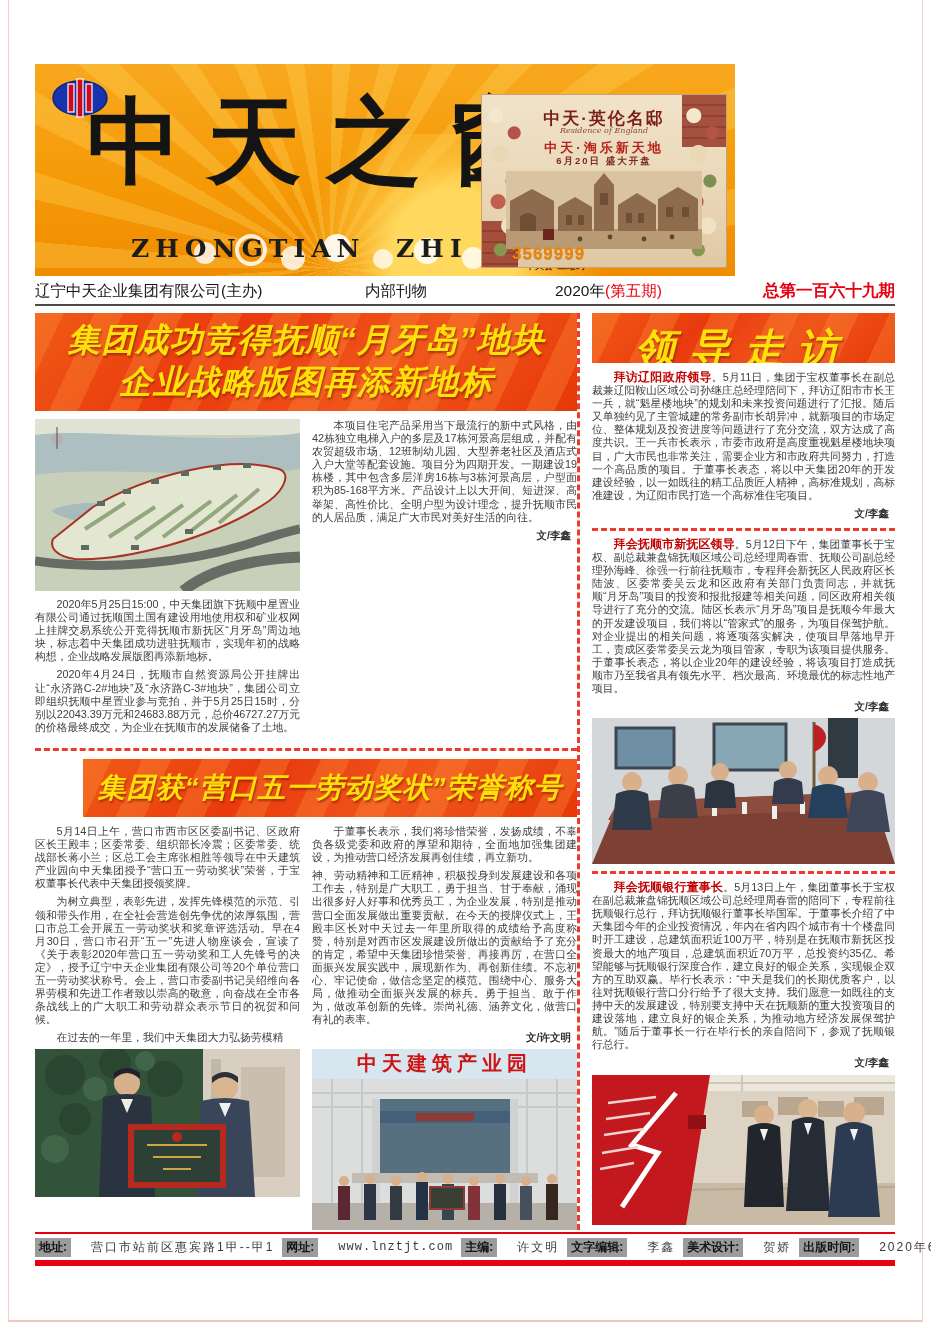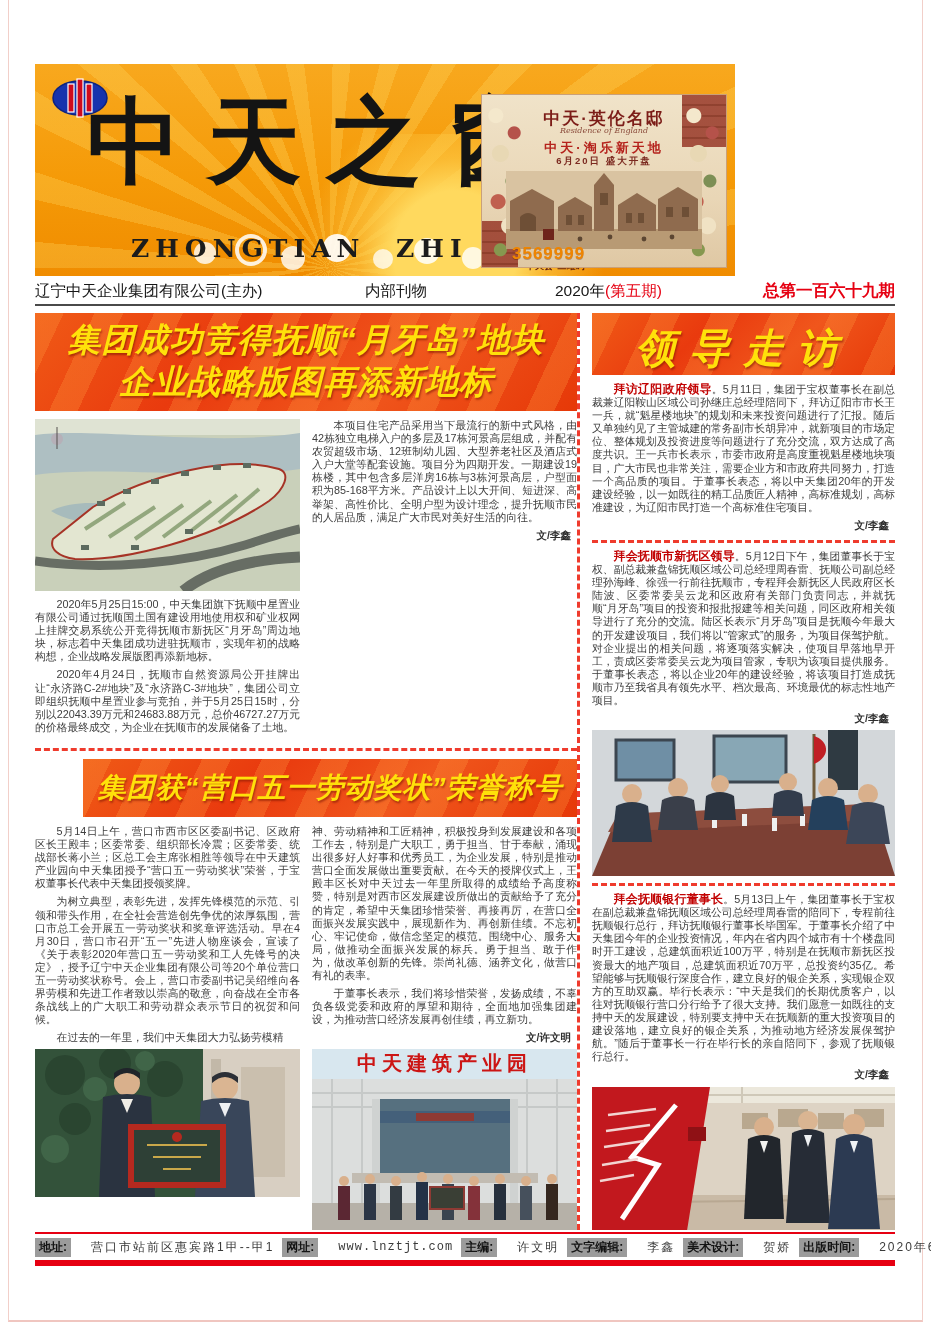--- a/index.html
+++ b/index.html
@@ -74,21 +74,21 @@
   .right-region{flex:1;border-left:3px dashed #ef3b2d;padding-left:12px;margin-left:0;}
 
   .banner{position:relative;overflow:hidden;color:#ffe10a;text-align:center;font-weight:900;
       background:linear-gradient(135deg,#f05a16 0%,#e93a0e 35%,#f0561c 65%,#e63808 100%);
       text-shadow:1px 2px 2px rgba(120,20,0,.55);}
   .banner::after{content:"";position:absolute;inset:0;
       background:repeating-linear-gradient(115deg,rgba(255,150,60,.30) 0 26px,rgba(255,150,60,0) 26px 54px);}
   .banner span{position:relative;z-index:1;display:block;font-style:italic;}
   .banner-lead{height:92px;padding-top:6px;font-size:33px;line-height:42px;letter-spacing:1px;}
   .banner-award{height:58px;font-size:28px;line-height:58px;letter-spacing:1px;margin-left:48px;}
-  .banner-visits{height:62px;font-size:40px;line-height:70px;letter-spacing:14px;}
+  .banner-visits{height:50px;font-size:40px;line-height:70px;letter-spacing:14px;}
 
   .two-cols{display:flex;gap:12px;margin-top:8px;}
   .col{width:265px;flex:0 0 265px;}
 
   p.body{margin:0 0 5px;font-size:10.8px;line-height:13.1px;text-align:justify;text-indent:2em;color:#3d3d3d;}
   p.cont{text-indent:0;}
   .lead-in{font-weight:900;color:#c20404;font-size:12px;}
   .byline{margin:1px 6px 4px 0;text-align:right;font-size:10.5px;font-weight:bold;color:#2e2e2e;}
 
   .hdivider{border-top:3px dashed #ef3b2d;margin:9px 0 8px;}
@@ -342,22 +342,22 @@
               <g stroke="#caa84a" stroke-width="2">
                   <path d="M112,96 L172,96"></path>
                   <path d="M118,108 L166,108"></path>
                   <path d="M128,120 L156,120"></path>
                 </g>
               <circle cx="142" cy="88" r="5" fill="#b5291f"></circle>
             </svg>
           </div>
         </div>
         <div class="col">
+          <p class="body">于董事长表示，我们将珍惜荣誉，发扬成绩，不辜负各级党委和政府的厚望和期待，全面地加强集团建设，为推动营口经济发展再创佳绩，再立新功。</p>
           <p class="body cont">神、劳动精神和工匠精神，积极投身到发展建设和各项工作去，特别是广大职工，勇于担当、甘于奉献，涌现出很多好人好事和优秀员工，为企业发展，特别是推动营口全面发展做出重要贡献。在今天的授牌仪式上，王殿丰区长对中天过去一年里所取得的成绩给予高度称赞，特别是对西市区发展建设所做出的贡献给予了充分的肯定，希望中天集团珍惜荣誉、再接再厉，在营口全面振兴发展实践中，展现新作为、再创新佳绩。不忘初心、牢记使命，做信念坚定的模范。围绕中心、服务大局，做推动全面振兴发展的标兵。勇于担当、敢于作为，做改革创新的先锋。崇尚礼德、涵养文化，做营口有礼的表率。</p>
-          <p class="body">于董事长表示，我们将珍惜荣誉，发扬成绩，不辜负各级党委和政府的厚望和期待，全面地加强集团建设，为推动营口经济发展再创佳绩，再立新功。</p>
           <div class="byline">文/许文明</div>
           <div class="photo park-photo">
             <svg width="265" height="188" viewBox="0 0 265 188" preserveAspectRatio="none">
               <rect width="265" height="188" fill="#d8e7ef"></rect>
               <rect y="30" width="265" height="128" fill="#dcdedd"></rect>
               <g stroke="#c6c9c8" stroke-width="2">
                 <path d="M20,30 L20,158"></path>
                   <path d="M50,30 L50,158"></path>
                   <path d="M215,30 L215,158"></path>
                   <path d="M245,30 L245,158"></path>

